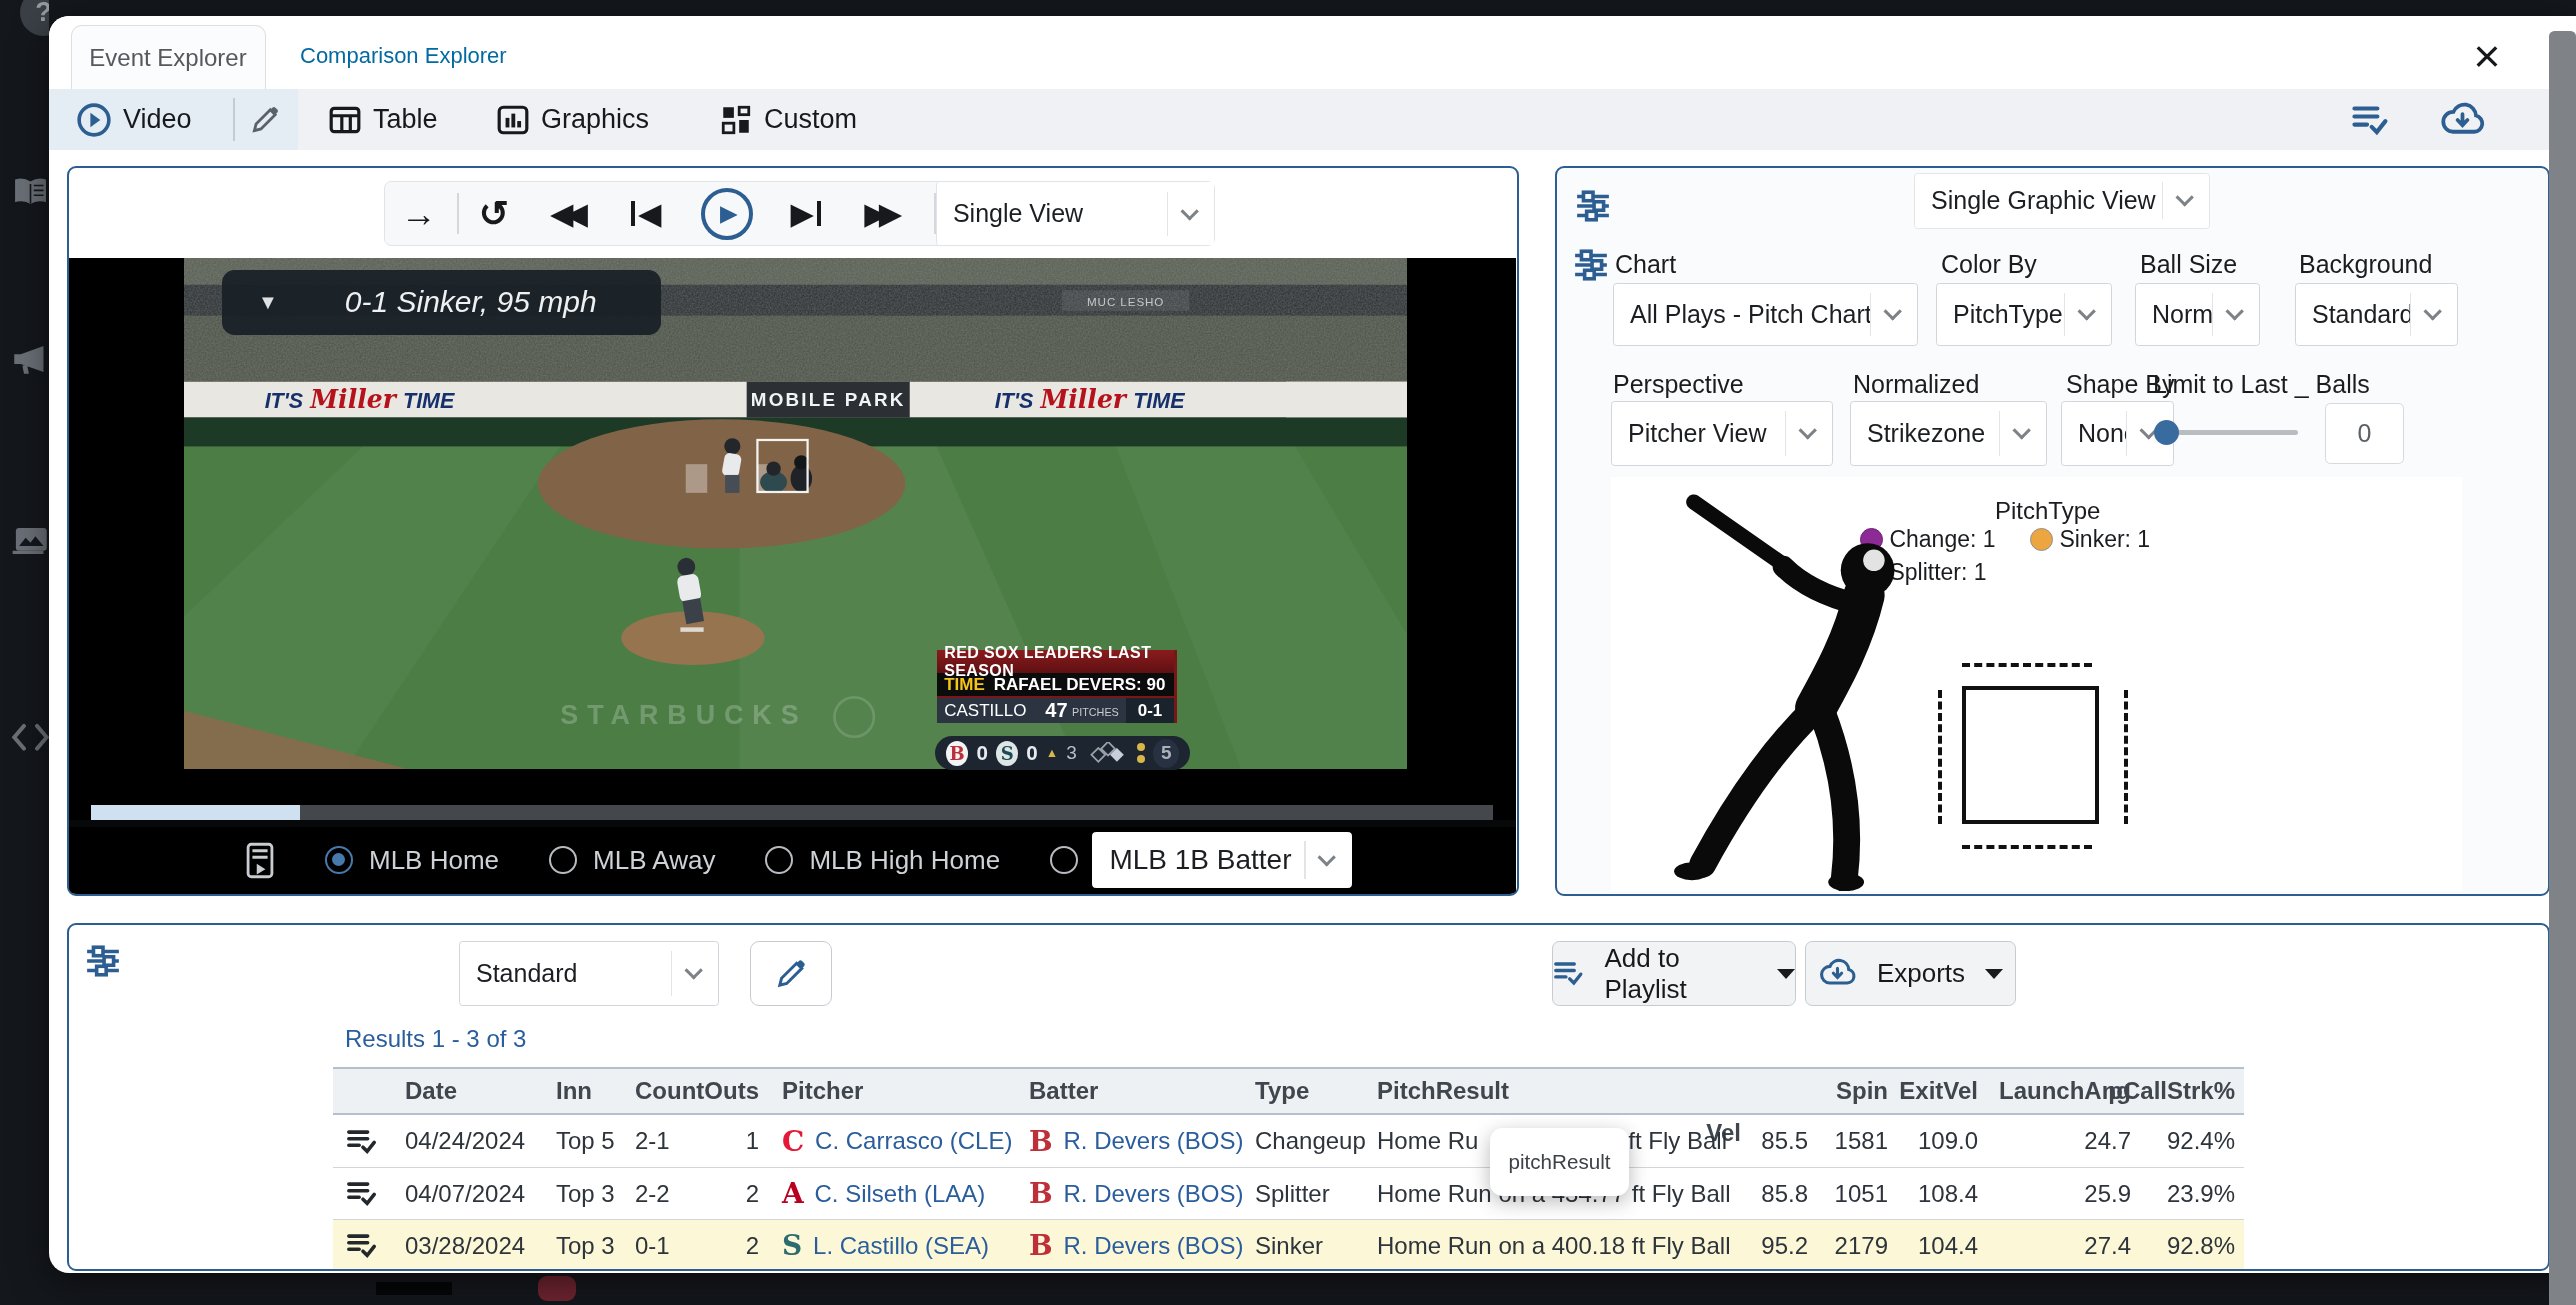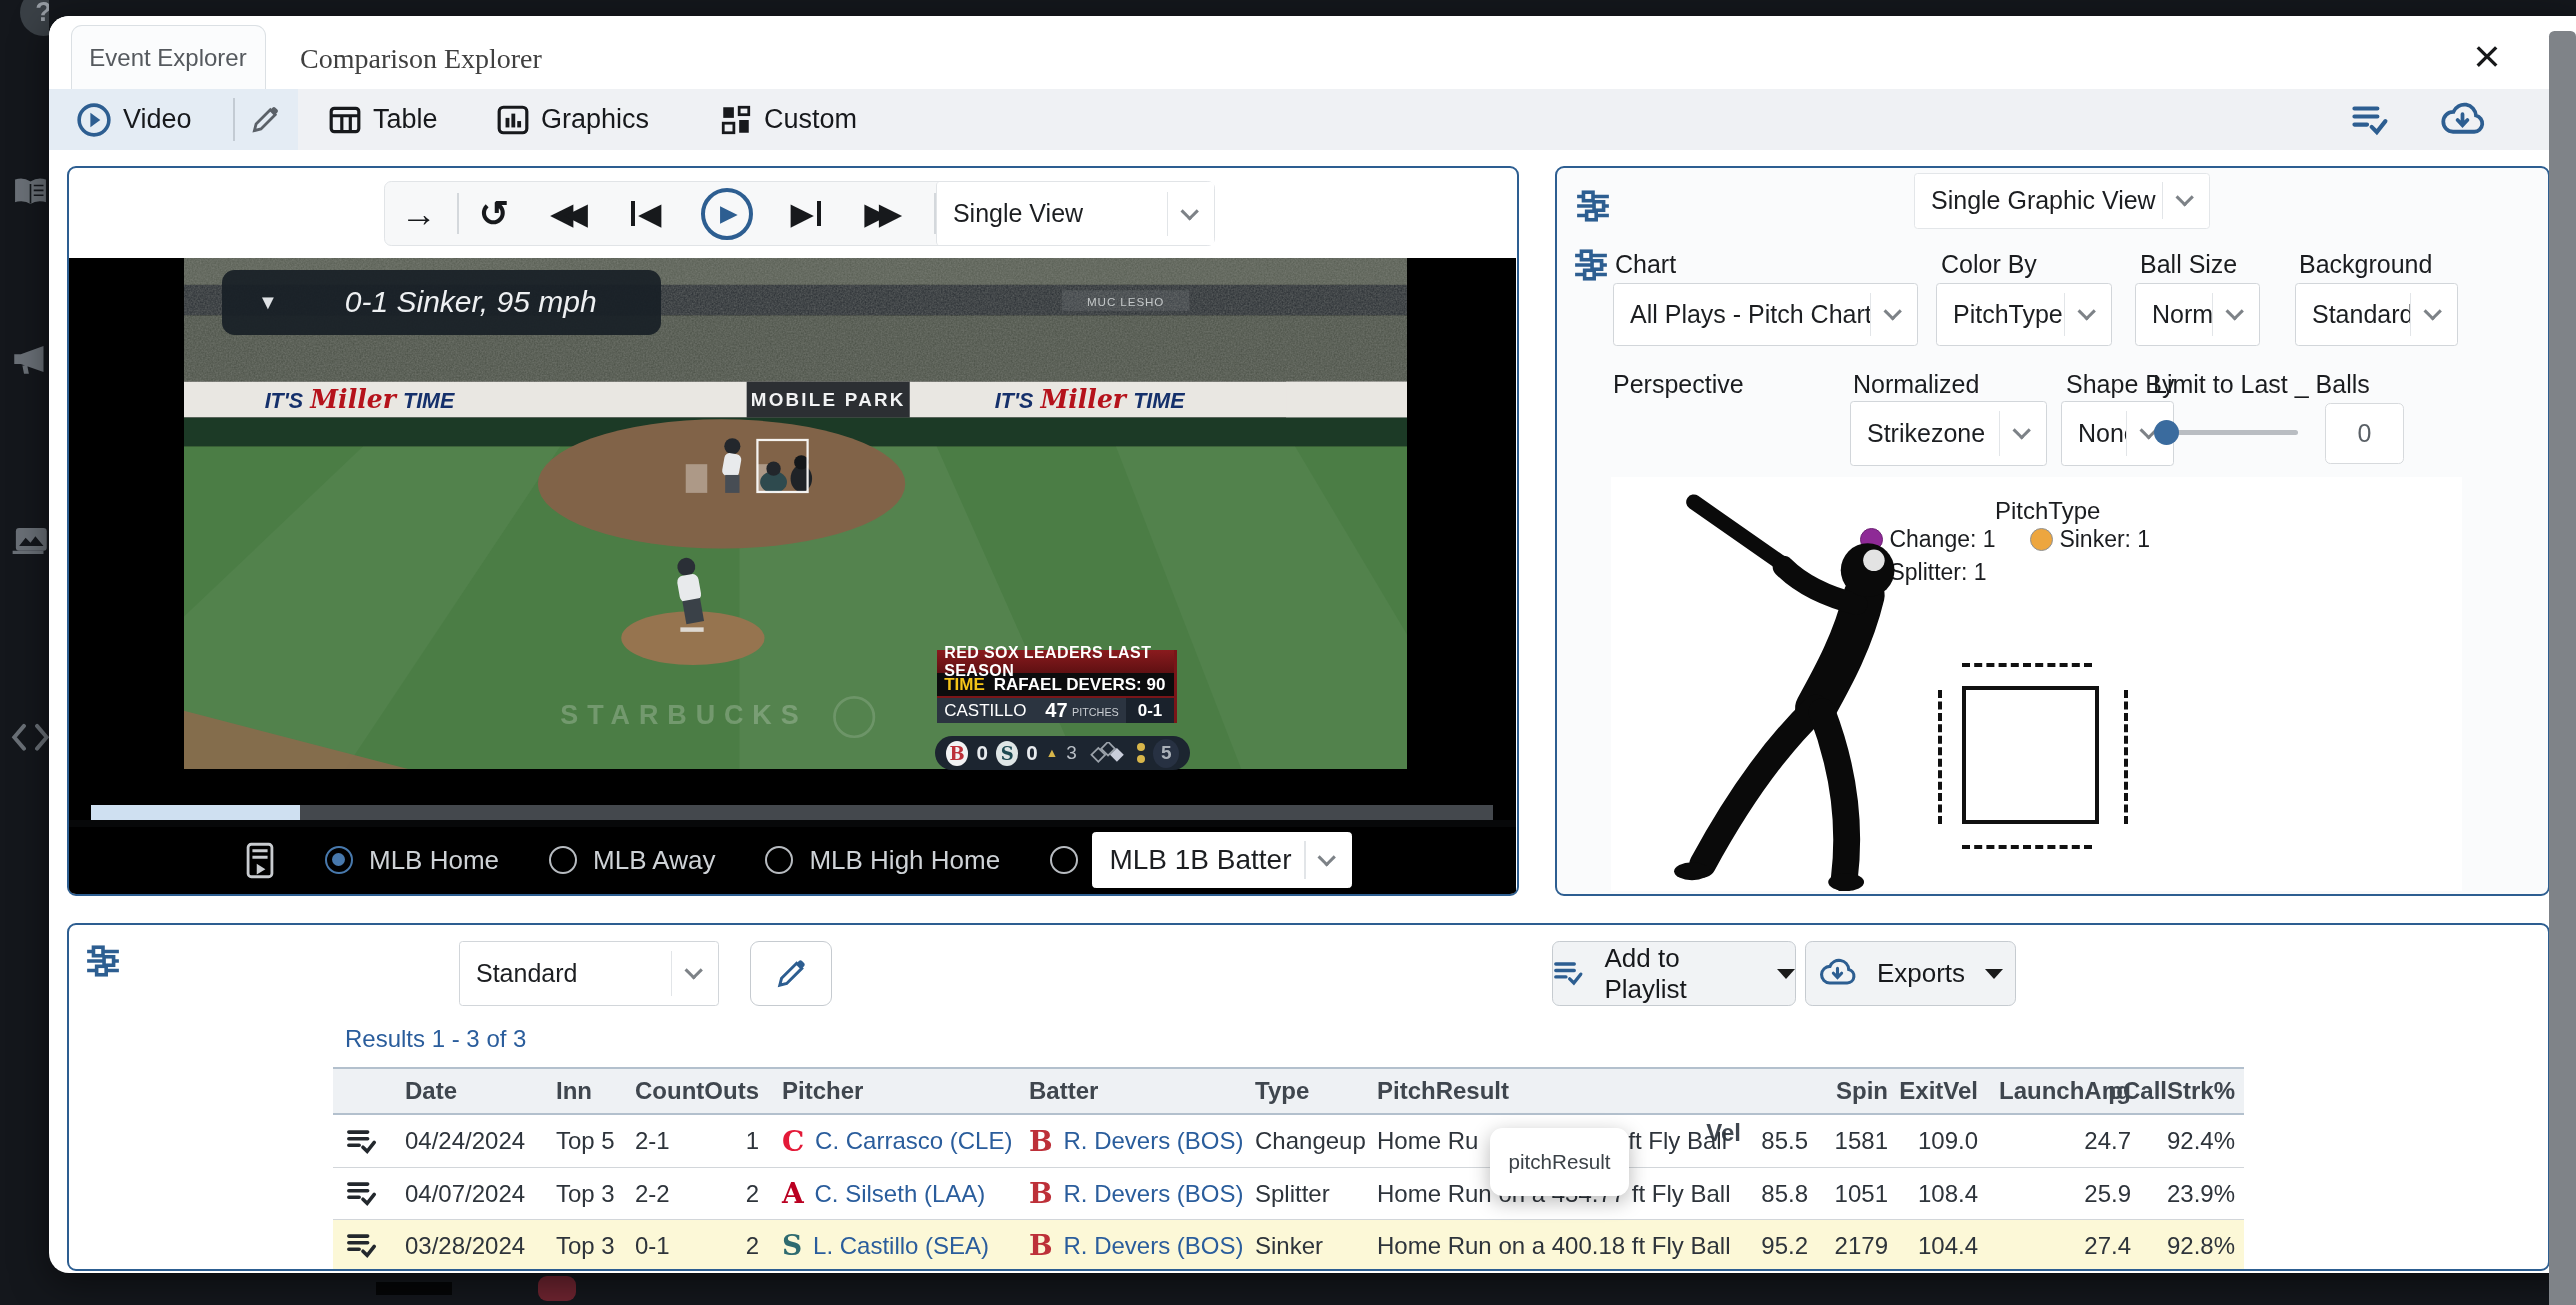--- a/index.html
+++ b/index.html
@@ -10,21 +10,21 @@
   
   .sidebar { position:absolute; left:0; top:0; width:49px; height:1305px; background:#14171c; overflow:hidden; }
   .sb-icon { position:absolute; left:10.8px; color:#6a7077; }
   .help-badge { position:absolute; left:20px; top:-10.8px; width:47px; height:47px; border-radius:50%; background:#3a4046; color:#969ca3; font-size:27px; font-weight:bold; display:flex; align-items:center; justify-content:center; }
 
   
   .modal { position:absolute; left:49px; top:16px; width:2527px; height:1257px; background:#ffffff; border-radius:20px 0 0 20px; box-shadow:0 9px 36px rgba(0,0,0,.5); overflow:hidden; }
 
   .tabbar { position:absolute; left:0; top:0; width:100%; height:73px; background:#fff; }
   .tab-active { position:absolute; left:21.5px; top:9px; width:195px; height:65px; background:#fbfcfd; border:1.8px solid #dbe0e4; border-bottom:none; border-radius:10.8px 10.8px 0 0; display:flex; align-items:center; justify-content:center; font-size:24px; color:#55595e; }
-  .tab-link { position:absolute; left:251px; top:27px; font-size:28px; color:#404040; cursor:pointer;font-family:Liberation Serif, serif; }
+  .tab-link { position:absolute; left:251px; top:27px; font-size:22px; color:#0369a1; cursor:pointer; }
   .close-x { position:absolute; left:2411px; top:12.5px; font-size:47px; color:#17181a; width:54px; height:54px; display:flex; align-items:center; justify-content:center; cursor:pointer; }
 
   .toolbar { position:absolute; left:0; top:73px; width:100%; height:61px; background:#eff1f4; display:flex; align-items:center; }
   .tb-video-group { position:absolute; left:0; top:0; width:249px; height:61px; background:#e4ecf4; display:flex; align-items:center; }
   .tb-item { display:flex; align-items:center; gap:11px; font-size:27px; color:#17191c; }
   .tb-divider { position:absolute; left:184px; top:9px; width:1.8px; height:43px; background:#c3cbd3; }
   .tb-right { position:absolute; right:90px; top:0; height:61px; display:flex; align-items:center; gap:49px; }
 
   
   .panel { position:absolute; border:2.7px solid #2d5e91; border-radius:9px; background:#fff; }
@@ -446,20 +446,25 @@
           <span class="chev"></span>
       </div>
       <span class="glabel" style="left:742px;top:82px">Background</span>
       <div class="dd abs" style="left:738px;top:115px;width:163px;height:63px">
         <span class="dd-text">Standard</span>
           <span class="dd-sep"></span>
           <span class="chev"></span>
       </div>
 
       <span class="glabel" style="left:56px;top:202px">Perspective</span>
+      <div class="dd abs" style="left:54px;top:233px;width:222px;height:65px">
+        <span class="dd-text">Pitcher View</span>
+          <span class="dd-sep"></span>
+          <span class="chev"></span>
+      </div>
       <span class="glabel" style="left:296px;top:202px">Normalized</span>
       <div class="dd abs" style="left:293px;top:233px;width:197px;height:65px">
         <span class="dd-text">Strikezone</span>
           <span class="dd-sep"></span>
           <span class="chev"></span>
       </div>
       <span class="glabel" style="left:509px;top:202px">Shape By</span>
       <div class="dd abs" style="left:504px;top:233px;width:113px;height:65px">
         <span class="dd-text">None</span>
           <span class="dd-sep"></span>

